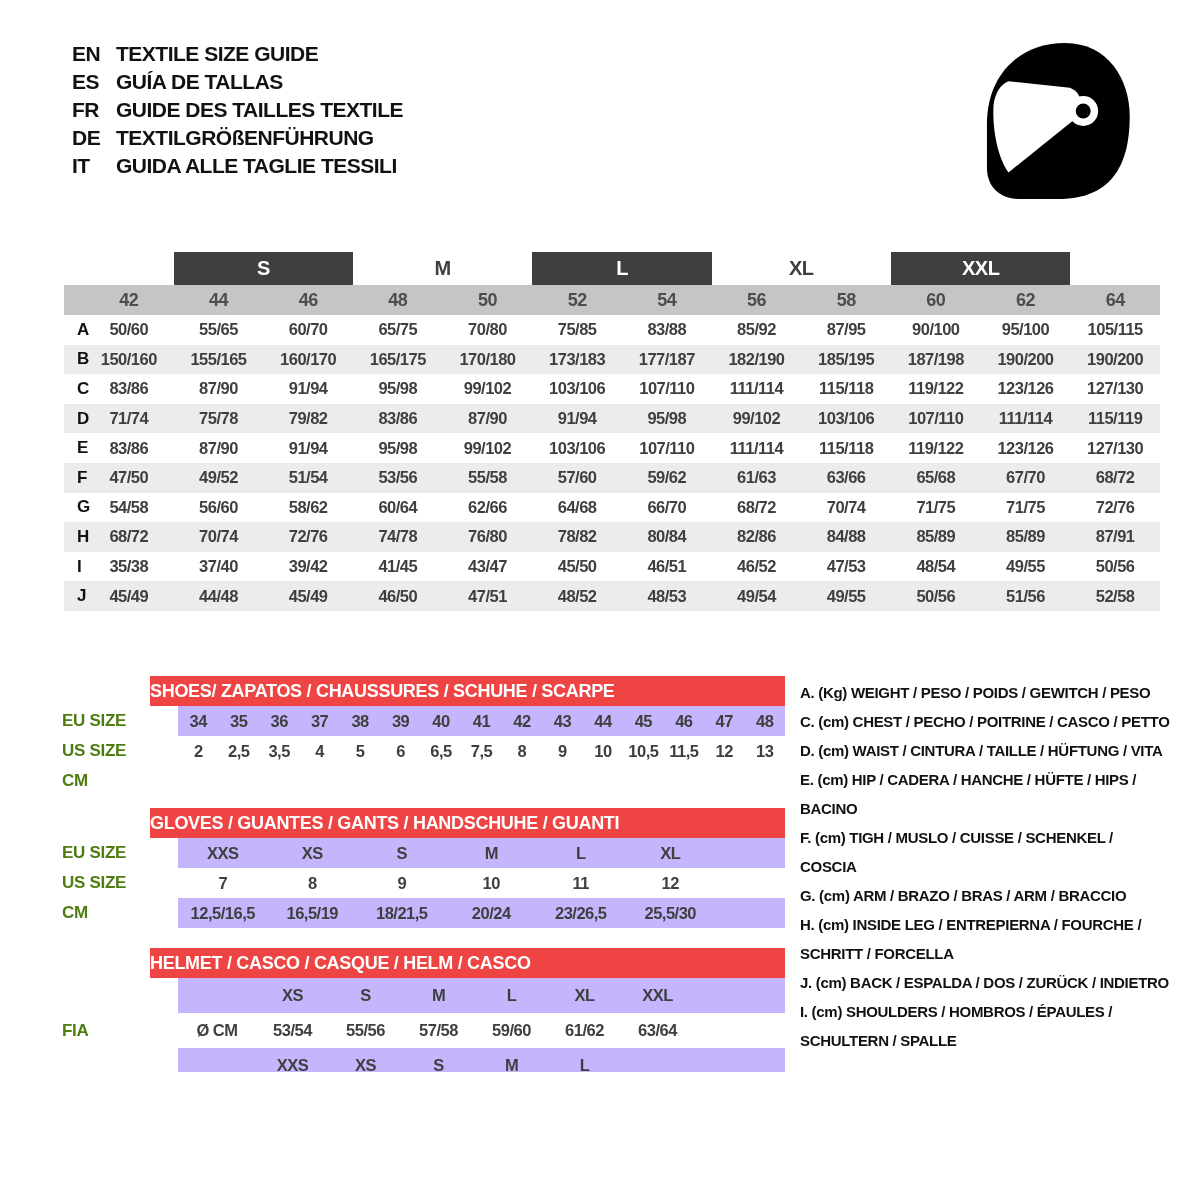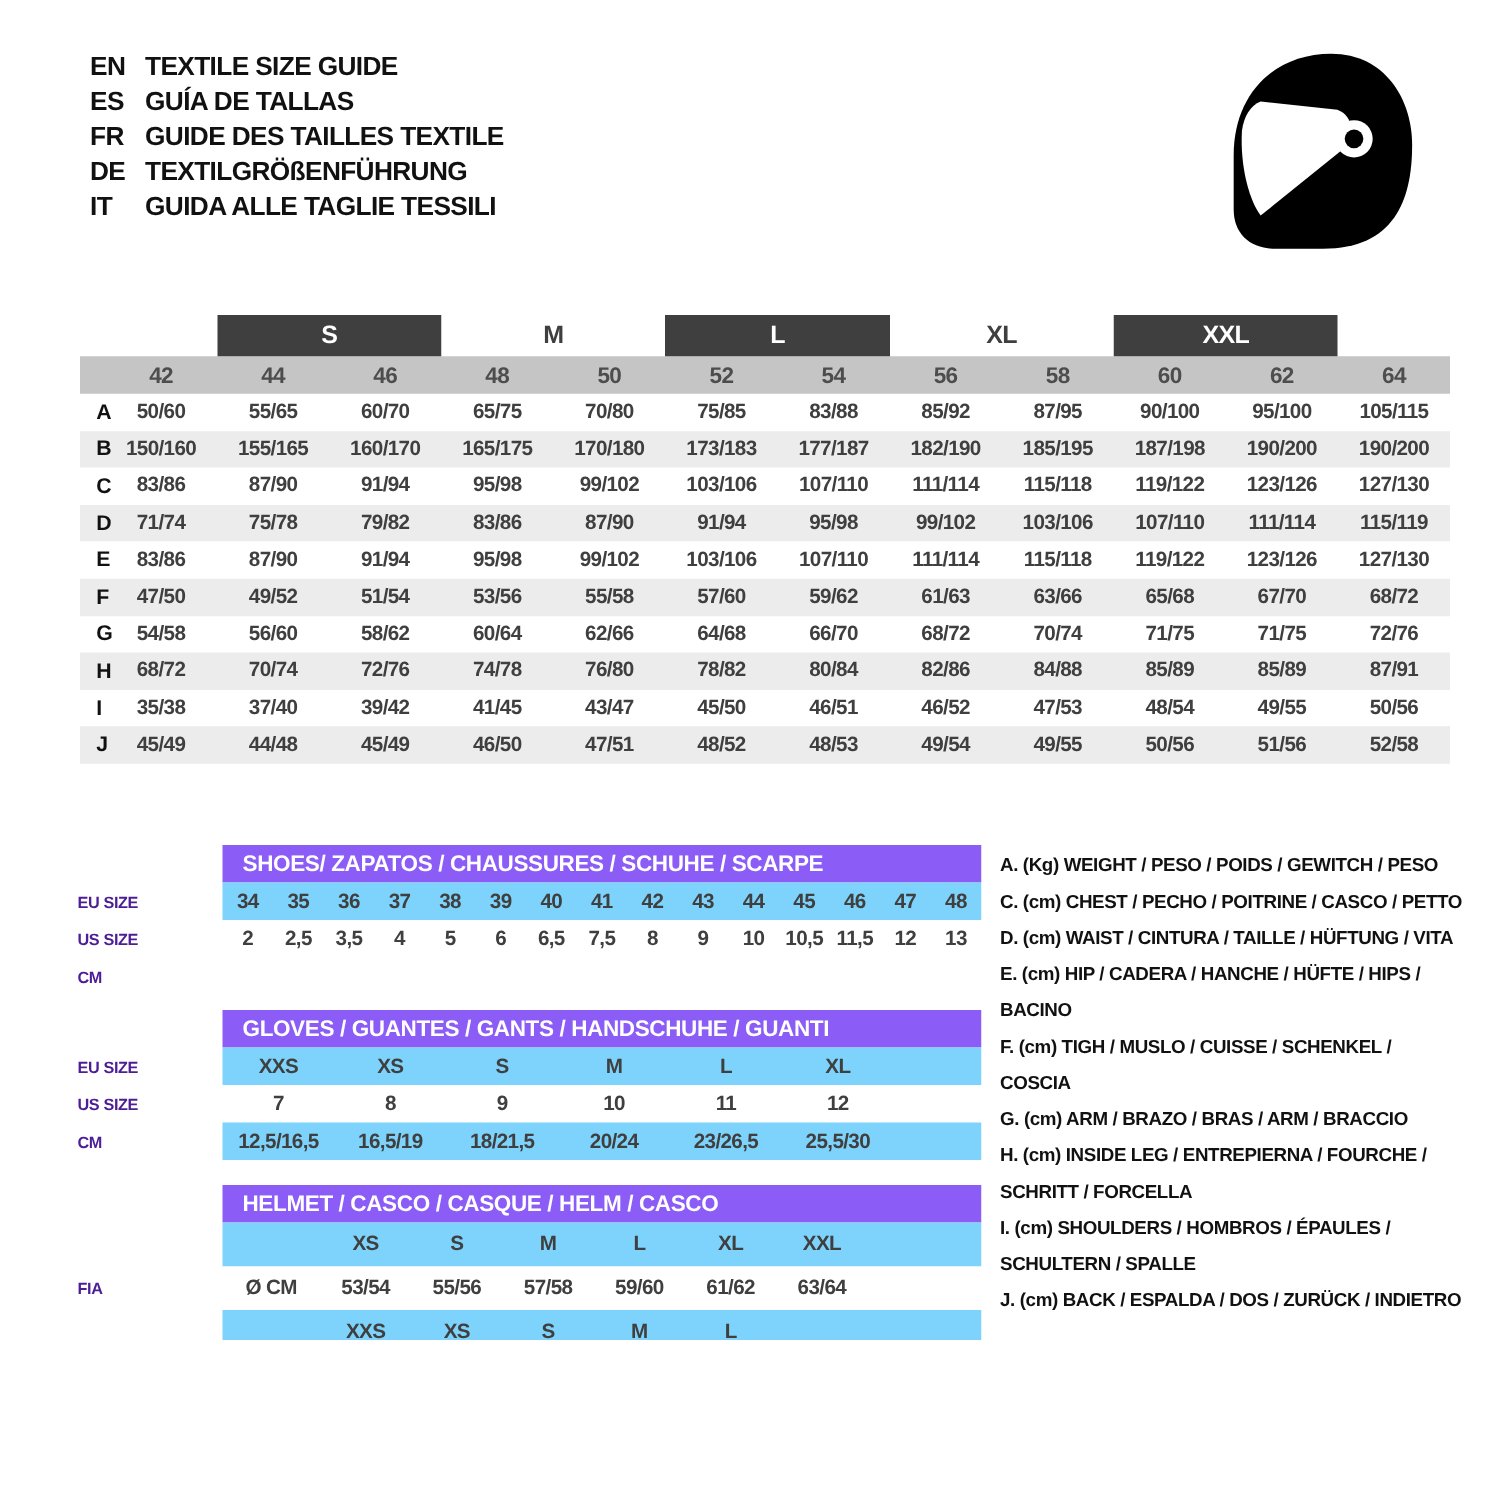--- a/index.html
+++ b/index.html
@@ -25,27 +25,27 @@
   .grp.c7 { grid-column:7 / span 2; } .grp.c9 { grid-column:9 / span 2; }
   .grp.c11 { grid-column:11 / span 2; }
   .num-row { height:30px; background:#c5c5c5; align-items:center; }
   .num-row .cell { font-size:18px; color:#4d4d4d; text-align:center; letter-spacing:-0.5px; }
   .m-row { height:29.6px; align-items:center; }
   .m-row.bg-gray { background:#ececec; }
   .rowlab { padding-left:13px; font-size:17px; color:#111; }
   .cell.val { text-align:center; font-size:16.5px; color:#3f3f3f; letter-spacing:-0.5px; white-space:nowrap; }
   
   .ltable { position:absolute; left:62px; width:723px; }
-  .lt-title { margin-left:116px; height:30px; background:#8b5cf6; color:#fff; font-size:18px;
-              letter-spacing:-0.3px; display:flex; align-items:center; padding-left:16px; }
+  .lt-title { margin-left:88px; height:30px; background:#ef4444; color:#fff; font-size:18px;
+              letter-spacing:-0.3px; display:flex; align-items:center; padding-left:0; }
   .lt-row { display:flex; height:30px; }
   .lt-row.h35 { height:35px; }
-  .lt-label { width:116px; display:flex; align-items:center; font-size:13px; color:#4c1d95; letter-spacing:-0.3px; }
+  .lt-label { width:116px; display:flex; align-items:center; font-size:17px; color:#4d7c0f; letter-spacing:-0.3px; }
   .lt-vals { flex:1; display:grid; align-items:center; }
-  .lt-vals.bg-gray { background:#7dd3fc; }
+  .lt-vals.bg-gray { background:#c4b5fd; }
   .sh-grid { grid-template-columns:repeat(15, 1fr); }
   .gl-grid { grid-template-columns:repeat(6, 1fr); padding-right:70px; }
   .hel-grid { grid-template-columns:78px repeat(6, 73px) 1fr; }
   .shoes-table  { top:676px; }
   .gloves-table { top:808px; }
   .helmet-table { top:948px; }
   
   .legend { position:absolute; left:800px; top:678px; width:372px; }
   .legend-item { font-size:15px; line-height:29px; letter-spacing:-0.3px; color:#111; }
 </style>
@@ -428,17 +428,17 @@
   </div>
 
   <div class="legend">
     <div class="legend-item">A. (Kg) WEIGHT / PESO / POIDS / GEWITCH / PESO</div>
     <div class="legend-item">C. (cm) CHEST / PECHO / POITRINE / CASCO / PETTO</div>
     <div class="legend-item">D. (cm) WAIST / CINTURA / TAILLE / HÜFTUNG / VITA</div>
     <div class="legend-item">E. (cm) HIP / CADERA / HANCHE / HÜFTE / HIPS / BACINO</div>
     <div class="legend-item">F. (cm) TIGH / MUSLO / CUISSE / SCHENKEL / COSCIA</div>
     <div class="legend-item">G. (cm) ARM / BRAZO / BRAS / ARM / BRACCIO</div>
     <div class="legend-item">H. (cm) INSIDE LEG / ENTREPIERNA / FOURCHE / SCHRITT / FORCELLA</div>
+    <div class="legend-item">J. (cm) BACK / ESPALDA / DOS / ZURÜCK / INDIETRO</div>
     <div class="legend-item">I. (cm) SHOULDERS / HOMBROS / ÉPAULES / SCHULTERN / SPALLE</div>
-    <div class="legend-item">J. (cm) BACK / ESPALDA / DOS / ZURÜCK / INDIETRO</div>
   </div>
 
 </div>
 
 </body></html>

